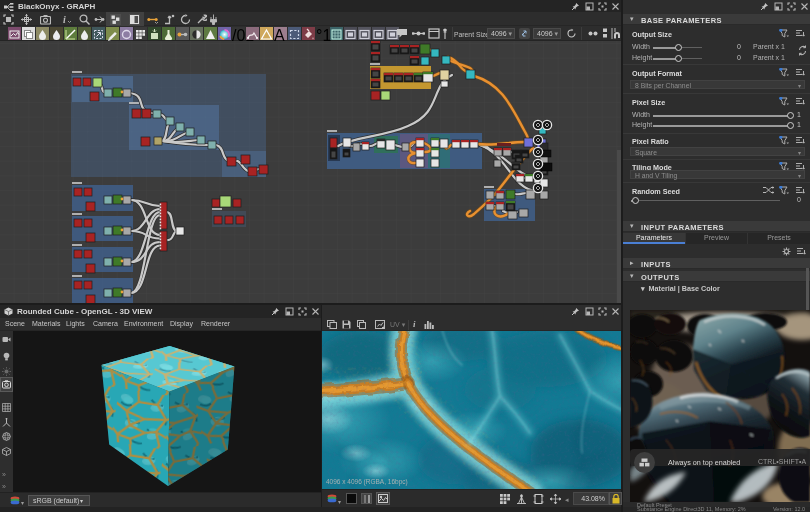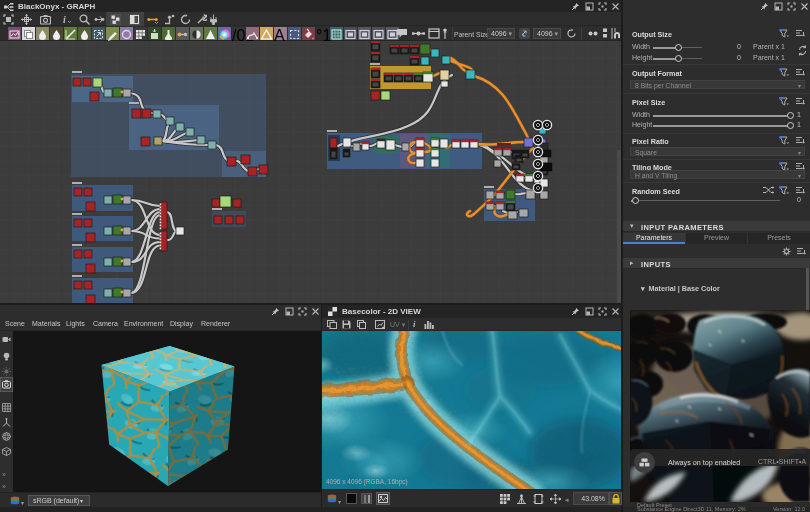--- a/index.html
+++ b/index.html
@@ -597,20 +597,27 @@
       <circle cx="538" cy="164" r="4.6" fill="#141414" stroke="#e8e8e8" stroke-width="1.3"></circle>
       <path d="M536,164 L538,162 L540,164 L538,166 Z" fill="none" stroke="#cfcfcf" stroke-width="0.8"></path>
       <circle cx="538" cy="176" r="4.6" fill="#141414" stroke="#e8e8e8" stroke-width="1.3"></circle>
       <path d="M536,176 L538,174 L540,176 L538,178 Z" fill="none" stroke="#cfcfcf" stroke-width="0.8"></path>
       <circle cx="538" cy="188" r="4.6" fill="#141414" stroke="#e8e8e8" stroke-width="1.3"></circle>
       <path d="M536,188 L538,186 L540,188 L538,190 Z" fill="none" stroke="#cfcfcf" stroke-width="0.8"></path>
       <rect x="617" y="150" width="4" height="153" fill="#4a4a4a"></rect>
     </svg>
   </div>
 <div class="panel" style="left:0;top:305px;width:321px;height:202px;background:#2d2d2d">
+    <div class="phead">
+      <svg class="abs" style="left:4px;top:2px" width="9" height="9" viewBox="0 0 9 9">
+        <path d="M4.5 0.5 L8.5 2.5 V6.5 L4.5 8.5 L0.5 6.5 V2.5 Z" fill="#cfcfcf"></path>
+        <path d="M0.5 2.5 L4.5 4.5 L8.5 2.5 M4.5 4.5 V8.5" stroke="#555" stroke-width="0.7" fill="none"></path>
+      </svg>
+      <span style="position:absolute;left:17px;top:0">Rounded Cube - OpenGL - 3D VIEW</span>
+    </div>
     <svg class="abs" style="left:271px;top:2px" width="9" height="9" viewBox="0 0 9 9">
       <path d="M5.2 1 L8 3.8 L6.4 4.2 L4.8 5.8 L4.4 7.4 L1.6 4.6 L3.2 4.2 L4.6 2.8 Z" fill="#c2c2c2"></path>
       <path d="M3 6 L1 8" stroke="#c2c2c2" stroke-width="1"></path>
     </svg>
     <svg class="abs" style="left:285px;top:2px" width="9" height="9" viewBox="0 0 9 9">
       <rect x="1" y="1" width="7" height="7" fill="none" stroke="#b6b6b6" stroke-width="1"></rect>
       <rect x="1.5" y="4.5" width="3.5" height="3.5" fill="#b6b6b6"></rect>
     </svg>
     <svg class="abs" style="left:298px;top:2px" width="9" height="9" viewBox="0 0 9 9">
       <path d="M1 3 V1 H3 M6 1 H8 V3 M8 6 V8 H6 M3 8 H1 V6" fill="none" stroke="#b6b6b6" stroke-width="1.1"></path>
@@ -727,28 +734,20 @@
         <ellipse cx="5" cy="2.4" rx="4.4" ry="1.9" fill="#d04a3a"></ellipse>
         <ellipse cx="5" cy="4.4" rx="4.4" ry="1.9" fill="#3a9a4a"></ellipse>
         <ellipse cx="5" cy="6.4" rx="4.4" ry="1.9" fill="#3a6ad0"></ellipse>
       </svg>
       <div class="t" style="left:21px;top:6px;font-size:6px;color:#999">▾</div>
       <div class="abs" style="left:28px;top:2px;width:62px;height:11px;background:#3e3e3e;border:1px solid #555;color:#ccc;font-size:7px;line-height:9px;padding-left:4px">sRGB (default)</div>
       <div class="t" style="left:80px;top:4px;font-size:6px;color:#ccc">▾</div>
     </div>
   </div>
 <div class="panel" style="left:322px;top:305px;width:299px;height:202px;background:#2d2d2d">
-    <div class="phead">
-      <svg class="abs" style="left:6px;top:2px" width="9" height="9" viewBox="0 0 9 9">
-        <rect x="0" y="0" width="9" height="9" fill="#e0e0e0"></rect>
-        <rect x="0" y="0" width="4.5" height="4.5" fill="#2a2a2a"></rect>
-        <rect x="4.5" y="4.5" width="4.5" height="4.5" fill="#2a2a2a"></rect>
-      </svg>
-      <span style="position:absolute;left:20px;top:0">Basecolor - 2D VIEW</span>
-    </div>
     <svg class="abs" style="left:249px;top:2px" width="9" height="9" viewBox="0 0 9 9">
       <path d="M5.2 1 L8 3.8 L6.4 4.2 L4.8 5.8 L4.4 7.4 L1.6 4.6 L3.2 4.2 L4.6 2.8 Z" fill="#c2c2c2"></path>
       <path d="M3 6 L1 8" stroke="#c2c2c2" stroke-width="1"></path>
     </svg>
     <svg class="abs" style="left:263px;top:2px" width="9" height="9" viewBox="0 0 9 9">
       <rect x="1" y="1" width="7" height="7" fill="none" stroke="#b6b6b6" stroke-width="1"></rect>
       <rect x="1.5" y="4.5" width="3.5" height="3.5" fill="#b6b6b6"></rect>
     </svg>
     <svg class="abs" style="left:276px;top:2px" width="9" height="9" viewBox="0 0 9 9">
       <path d="M1 3 V1 H3 M6 1 H8 V3 M8 6 V8 H6 M3 8 H1 V6" fill="none" stroke="#b6b6b6" stroke-width="1.1"></path>
@@ -950,20 +949,24 @@
       <rect x="1" y="1" width="7" height="7" fill="none" stroke="#b6b6b6" stroke-width="1"></rect>
       <rect x="1.5" y="4.5" width="3.5" height="3.5" fill="#b6b6b6"></rect>
     </svg>
     <svg class="abs" style="left:164px;top:2px" width="9" height="9" viewBox="0 0 9 9">
       <path d="M1 3 V1 H3 M6 1 H8 V3 M8 6 V8 H6 M3 8 H1 V6" fill="none" stroke="#b6b6b6" stroke-width="1.1"></path>
       <rect x="3.5" y="3.5" width="2" height="2" fill="#b6b6b6"></rect>
     </svg>
     <svg class="abs" style="left:177px;top:2px" width="9" height="9" viewBox="0 0 9 9">
       <path d="M1.5 1.5 L7.5 7.5 M7.5 1.5 L1.5 7.5" stroke="#b6b6b6" stroke-width="1.1"></path>
     </svg>
+    <div class="abs" style="left:0;top:14px;width:187px;height:11px;background:#3a3a3a;border-bottom:1px solid #2a2a2a">
+      <span class="t" style="left:7px;top:1px;font-size:7px;color:#b8b8b8">▾</span>
+      <span class="t" style="left:18px;top:1.5px;font-size:7.5px;font-weight:bold;color:#dadada;letter-spacing:0.4px">BASE PARAMETERS</span>
+    </div>
     <div class="t" style="left:9px;top:30px;font-size:7.2px;font-weight:bold;color:#dcdcdc">Output Size</div>
     <svg class="abs" style="left:156px;top:29px" width="10" height="9" viewBox="0 0 10 9">
       <path d="M1 1 h7 L5.8 4.5 V8 L3.2 6.5 V4.5 Z" fill="none" stroke="#b0b0b0"></path>
       <circle cx="1.8" cy="1.2" r="1.6" fill="#3a7bd5"></circle>
       <path d="M7.5 6.5 l1.3 1.5 1.2-1.5" fill="#b0b0b0"></path>
     </svg>
     <svg class="abs" style="left:172px;top:29px" width="10" height="9" viewBox="0 0 10 9">
       <path d="M1 1.5 h6 M1 4 h4 M1 6.5 h6" stroke="#b0b0b0"></path>
       <path d="M8.5 3 v4 M7.2 5.8 L8.5 7.2 L9.8 5.8" stroke="#b0b0b0" fill="none"></path>
     </svg>
@@ -1084,20 +1087,24 @@
         <path d="M4.5 0.5 v1.5 M4.5 7 v1.5 M0.5 4.5 h1.5 M7 4.5 h1.5 M1.7 1.7 l1 1 M6.3 6.3 l1 1 M7.3 1.7 l-1 1 M2.7 6.3 l-1 1"></path>
       </g>
     </svg>
     <svg class="abs" style="left:173px;top:247px" width="10" height="9" viewBox="0 0 10 9">
       <path d="M1 1.5 h6 M1 4 h4 M1 6.5 h6" stroke="#b0b0b0"></path>
       <path d="M8.5 3 v4 M7.2 5.8 L8.5 7.2 L9.8 5.8" stroke="#b0b0b0" fill="none"></path>
     </svg>
     <div class="abs" style="left:0;top:258px;width:187px;height:11px;background:#3a3a3a;border-bottom:1px solid #2a2a2a">
       <span class="t" style="left:7px;top:1px;font-size:7px;color:#b8b8b8">▸</span>
       <span class="t" style="left:18px;top:1.5px;font-size:7.5px;font-weight:bold;color:#dadada;letter-spacing:0.4px">INPUTS</span>
+    </div>
+    <div class="abs" style="left:0;top:271px;width:187px;height:11px;background:#3a3a3a;border-bottom:1px solid #2a2a2a">
+      <span class="t" style="left:7px;top:1px;font-size:7px;color:#b8b8b8">▾</span>
+      <span class="t" style="left:18px;top:1.5px;font-size:7.5px;font-weight:bold;color:#dadada;letter-spacing:0.4px">OUTPUTS</span>
     </div>
     <div class="t" style="left:18px;top:284px;font-size:7.2px;font-weight:bold;color:#c8c8c8">▾&nbsp; Material | Base Color</div>
     <div class="abs" style="left:183px;top:268px;width:3px;height:45px;background:#555"></div>
     <svg class="abs" style="left:7px;top:310px" width="180" height="192" viewBox="0 0 180 192">
       <defs>
 <filter id="pb" x="-20%" y="-20%" width="140%" height="140%">
           <feGaussianBlur stdDeviation="2.4"></feGaussianBlur>
         </filter>
 <filter id="pb2" x="-20%" y="-20%" width="140%" height="140%">
           <feGaussianBlur stdDeviation="0.9"></feGaussianBlur>

